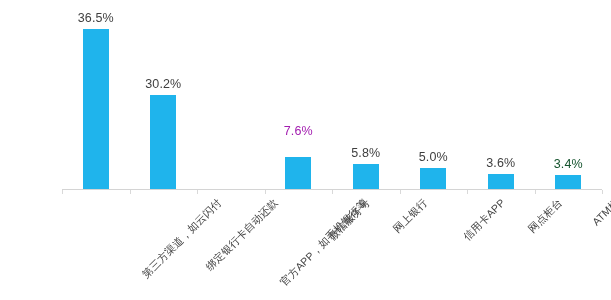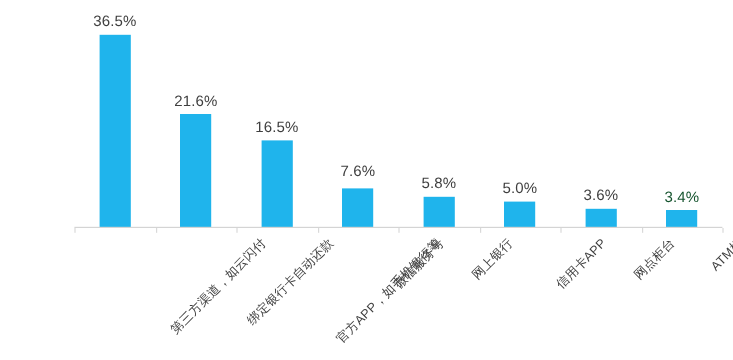--- a/index.html
+++ b/index.html
@@ -102,29 +102,25 @@
 <body>
 
 <div id="chart-root">
 
   <div class="plot-area">
     <div class="bar-slot" style="left:0px">
       <div class="bar-label" style="bottom: 165px; color: rgb(63, 63, 63);">36.5%</div>
       <div class="bar" style="height: 161px; background: rgb(31, 180, 236);"></div>
     </div>
     <div class="bar-slot" style="left:67.5px">
-      <div class="bar-label" style="bottom: 99.3px; color: rgb(63, 63, 63);">21.6%</div>
+      <div class="bar-label" style="bottom: 99.3px; color: rgb(63, 63, 63);">30.2%</div>
       <div class="bar" style="height: 95.3px; background: rgb(31, 180, 236);"></div>
     </div>
-    <div class="bar-slot" style="left:135px">
-      <div class="bar-label" style="bottom: 76.8px; color: rgb(63, 63, 63);">16.5%</div>
-      <div class="bar" style="height: 72.8px; background: rgb(31, 180, 236);"></div>
-    </div>
     <div class="bar-slot" style="left:202.5px">
-      <div class="bar-label" style="bottom: 40px; color: #404040;">7.6%</div>
+      <div class="bar-label" style="bottom: 52px; color: #a21caf;">7.6%</div>
       <div class="bar" style="height: 33.5px; background: rgb(31, 180, 236);"></div>
     </div>
     <div class="bar-slot" style="left:270px">
       <div class="bar-label" style="bottom: 29.6px; color: rgb(63, 63, 63); margin-top: 16px;">5.8%</div>
       <div class="bar" style="height: 25.6px; background: rgb(31, 180, 236);"></div>
     </div>
     <div class="bar-slot" style="left:337.5px">
       <div class="bar-label" style="bottom: 26.1px; color: rgb(63, 63, 63); text-align: center;">5.0%</div>
       <div class="bar" style="height: 22.1px; background: rgb(31, 180, 236);"></div>
     </div>

